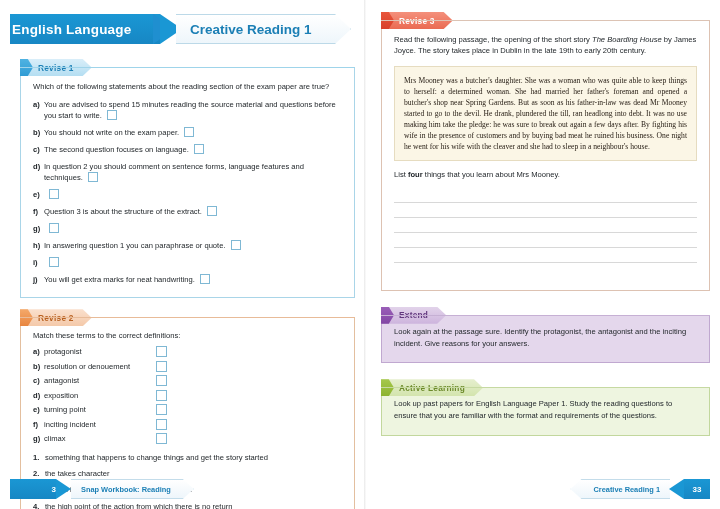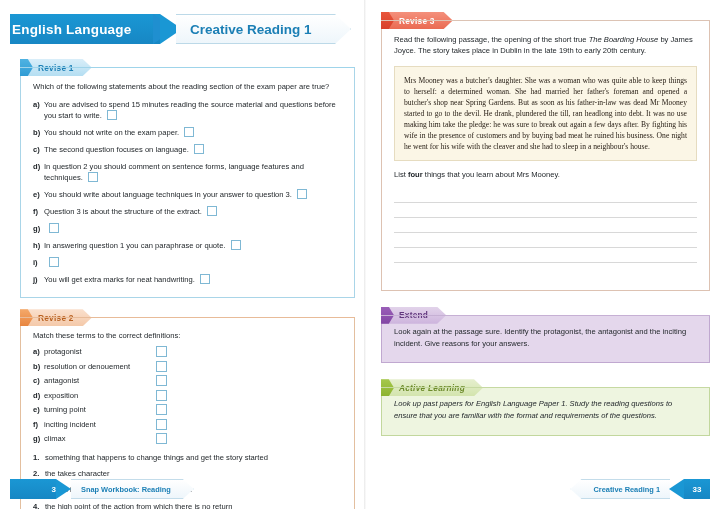--- a/index.html
+++ b/index.html
@@ -213,21 +213,21 @@
         <div class="opt">
           <span class="opt-lbl">c)</span>
           <span class="opt-txt"><span>The second question focuses on language.</span><span class="cbx"></span></span>
         </div>
         <div class="opt">
           <span class="opt-lbl">d)</span>
           <span class="opt-txt"><span>In question 2 you should comment on sentence forms, language features and techniques.</span><span class="cbx"></span></span>
         </div>
         <div class="opt">
           <span class="opt-lbl">e)</span>
-          <span class="opt-txt"><span>You should write about language techniques in your answer to question 3.</span><span class="cbx"></span></span>
+          <span class="opt-txt"><span class="cbx"></span></span>
         </div>
         <div class="opt">
           <span class="opt-lbl">f)</span>
           <span class="opt-txt"><span>Question 3 is about the structure of the extract.</span><span class="cbx"></span></span>
         </div>
         <div class="opt">
           <span class="opt-lbl">g)</span>
           <span class="opt-txt"><span class="cbx"></span></span>
         </div>
         <div class="opt">
@@ -327,21 +327,21 @@
 
     <div class="panel t-red" style="margin-top:12px;">
       <div class="tab-row">
         <div class="tab-rule"></div>
         <div class="tab">
           <span class="tab-txt">Revise 3</span>
         </div>
         <div class="tab-mark"></div>
       </div>
       <div class="panel-body">
-        <div class="read-intro"><span>Read the following passage, the opening of the short true </span><i>The Boarding House</i><span> by James Joyce. The story takes place in Dublin in the late 19th to early 20th century.</span></div>
+        <div class="read-intro"><span>Read the following passage, the opening of the short story </span><i>The Boarding House</i><span> by James Joyce. The story takes place in Dublin in the late 19th to early 20th century.</span></div>
 
         <div class="extract">Mrs Mooney was a butcher's daughter. She was a woman who was quite able to keep things to herself: a determined woman. She had married her father's foreman and opened a butcher's shop near Spring Gardens. But as soon as his father-in-law was dead Mr Mooney started to go to the devil. He drank, plundered the till, ran headlong into debt. It was no use making him take the pledge: he was sure to break out again a few days after. By fighting his wife in the presence of customers and by buying bad meat he ruined his business. One night he went for his wife with the cleaver and she had to sleep in a neighbour's house.</div>
 
         <div class="list-prompt"><span>List </span><b>four</b><span> things that you learn about Mrs Mooney.</span></div>
 
         <div class="rules">
           <div class="rule-line"></div>
           <div class="rule-line"></div>
           <div class="rule-line"></div>
           <div class="rule-line"></div>
@@ -357,21 +357,21 @@
         <div class="tab">
           <span class="tab-txt">Extend</span>
         </div>
         <div class="tab-mark"></div>
       </div>
       <div class="panel-body" style="padding:11px 12px 13px 12px;">
         <div class="note-txt">Look again at the passage sure. Identify the protagonist, the antagonist and the inciting incident. Give reasons for your answers.</div>
       </div>
     </div>
 
-    <div class="panel t-green" style="margin-top:16px;font-style:italic;">
+    <div class="panel t-green" style="margin-top:16px;">
       <div class="tab-row">
         <div class="tab-rule"></div>
         <div class="tab">
           <span class="tab-txt">Active Learning</span>
         </div>
         <div class="tab-mark"></div>
       </div>
       <div class="panel-body" style="padding:11px 12px 13px 12px;">
         <div class="note-txt">Look up past papers for English Language Paper 1. Study the reading questions to ensure that you are familiar with the format and requirements of the questions.</div>
       </div>

